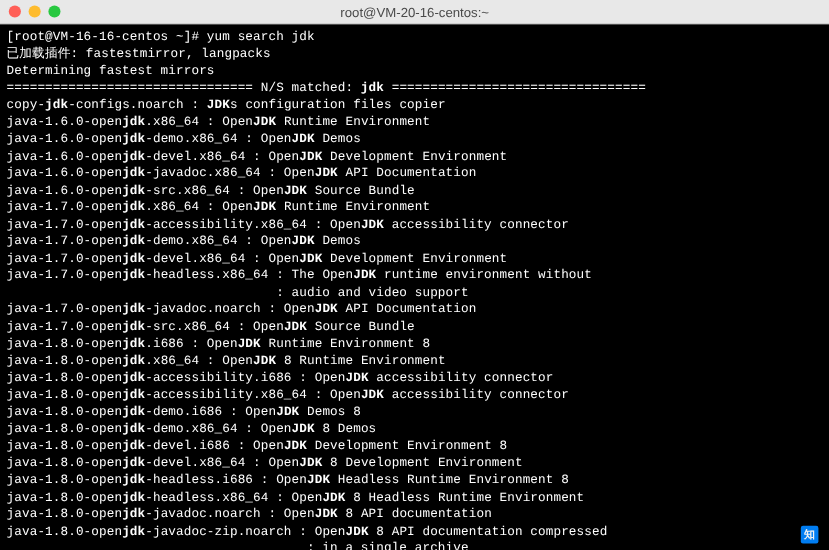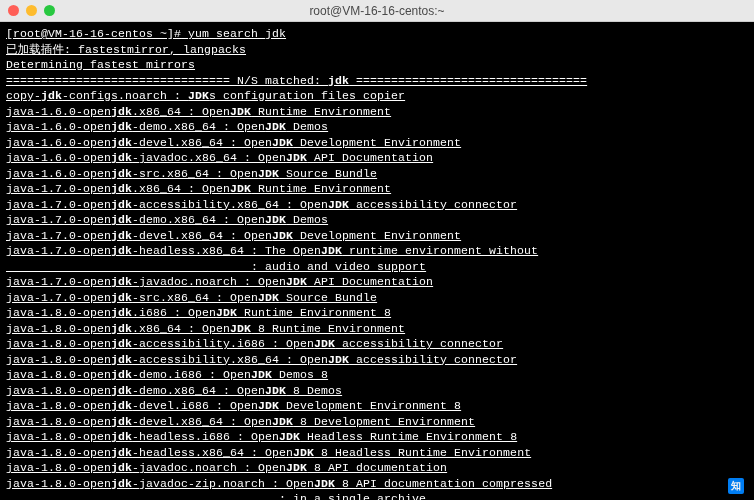--- a/index.html
+++ b/index.html
@@ -45,21 +45,21 @@
   .terminal {
     background: #000;
     padding: 4px 6px;
     line-height: 1.35;
     white-space: pre;
     font-size: 11.5px;
     letter-spacing: 0.1px;
     height: calc(500px - 22px);
     overflow: hidden;
   }
-  .line { white-space: pre; text-decoration: underline; }
+  .line { white-space: pre; }
   .bold { font-weight: bold; }
   .watermark {
     position: absolute;
     right: 10px;
     bottom: 6px;
     color: #fff;
     font-size: 14px;
     font-family: -apple-system, "Helvetica Neue", sans-serif;
     display: flex;
     align-items: center;
@@ -81,20 +81,20 @@
 </style>
 </head>
 <body>
 
 <div class="titlebar">
   <div class="traffic-lights">
     <div class="light red"></div>
     <div class="light yellow"></div>
     <div class="light green"></div>
   </div>
-  <div class="title">root@VM-16-16-centos:~</div>
+  <div class="title">root@VM-20-16-centos:~</div>
 </div>
 
 <div class="terminal" id="terminal"><div class="line"><span>[root@VM-16-16-centos ~]#</span><span> yum search jdk</span></div><div class="line">已加载插件: fastestmirror, langpacks</div><div class="line">Determining fastest mirrors</div><div class="line"><span>================================ N/S matched: </span><span class="bold">jdk</span><span> =================================</span></div><div class="line"><span>copy-</span><span class="bold">jdk</span><span>-configs.noarch : </span><span class="bold">JDK</span><span>s configuration files copier</span></div><div class="line"><span>java-1.6.0-open</span><span class="bold">jdk</span><span>.x86_64 : Open</span><span class="bold">JDK</span><span> Runtime Environment</span></div><div class="line"><span>java-1.6.0-open</span><span class="bold">jdk</span><span>-demo.x86_64 : Open</span><span class="bold">JDK</span><span> Demos</span></div><div class="line"><span>java-1.6.0-open</span><span class="bold">jdk</span><span>-devel.x86_64 : Open</span><span class="bold">JDK</span><span> Development Environment</span></div><div class="line"><span>java-1.6.0-open</span><span class="bold">jdk</span><span>-javadoc.x86_64 : Open</span><span class="bold">JDK</span><span> API Documentation</span></div><div class="line"><span>java-1.6.0-open</span><span class="bold">jdk</span><span>-src.x86_64 : Open</span><span class="bold">JDK</span><span> Source Bundle</span></div><div class="line"><span>java-1.7.0-open</span><span class="bold">jdk</span><span>.x86_64 : Open</span><span class="bold">JDK</span><span> Runtime Environment</span></div><div class="line"><span>java-1.7.0-open</span><span class="bold">jdk</span><span>-accessibility.x86_64 : Open</span><span class="bold">JDK</span><span> accessibility connector</span></div><div class="line"><span>java-1.7.0-open</span><span class="bold">jdk</span><span>-demo.x86_64 : Open</span><span class="bold">JDK</span><span> Demos</span></div><div class="line"><span>java-1.7.0-open</span><span class="bold">jdk</span><span>-devel.x86_64 : Open</span><span class="bold">JDK</span><span> Development Environment</span></div><div class="line"><span>java-1.7.0-open</span><span class="bold">jdk</span><span>-headless.x86_64 : The Open</span><span class="bold">JDK</span><span> runtime environment without</span></div><div class="line">                                   : audio and video support</div><div class="line"><span>java-1.7.0-open</span><span class="bold">jdk</span><span>-javadoc.noarch : Open</span><span class="bold">JDK</span><span> API Documentation</span></div><div class="line"><span>java-1.7.0-open</span><span class="bold">jdk</span><span>-src.x86_64 : Open</span><span class="bold">JDK</span><span> Source Bundle</span></div><div class="line"><span>java-1.8.0-open</span><span class="bold">jdk</span><span>.i686 : Open</span><span class="bold">JDK</span><span> Runtime Environment 8</span></div><div class="line"><span>java-1.8.0-open</span><span class="bold">jdk</span><span>.x86_64 : Open</span><span class="bold">JDK</span><span> 8 Runtime Environment</span></div><div class="line"><span>java-1.8.0-open</span><span class="bold">jdk</span><span>-accessibility.i686 : Open</span><span class="bold">JDK</span><span> accessibility connector</span></div><div class="line"><span>java-1.8.0-open</span><span class="bold">jdk</span><span>-accessibility.x86_64 : Open</span><span class="bold">JDK</span><span> accessibility connector</span></div><div class="line"><span>java-1.8.0-open</span><span class="bold">jdk</span><span>-demo.i686 : Open</span><span class="bold">JDK</span><span> Demos 8</span></div><div class="line"><span>java-1.8.0-open</span><span class="bold">jdk</span><span>-demo.x86_64 : Open</span><span class="bold">JDK</span><span> 8 Demos</span></div><div class="line"><span>java-1.8.0-open</span><span class="bold">jdk</span><span>-devel.i686 : Open</span><span class="bold">JDK</span><span> Development Environment 8</span></div><div class="line"><span>java-1.8.0-open</span><span class="bold">jdk</span><span>-devel.x86_64 : Open</span><span class="bold">JDK</span><span> 8 Development Environment</span></div><div class="line"><span>java-1.8.0-open</span><span class="bold">jdk</span><span>-headless.i686 : Open</span><span class="bold">JDK</span><span> Headless Runtime Environment 8</span></div><div class="line"><span>java-1.8.0-open</span><span class="bold">jdk</span><span>-headless.x86_64 : Open</span><span class="bold">JDK</span><span> 8 Headless Runtime Environment</span></div><div class="line"><span>java-1.8.0-open</span><span class="bold">jdk</span><span>-javadoc.noarch : Open</span><span class="bold">JDK</span><span> 8 API documentation</span></div><div class="line"><span>java-1.8.0-open</span><span class="bold">jdk</span><span>-javadoc-zip.noarch : Open</span><span class="bold">JDK</span><span> 8 API documentation compressed</span></div><div class="line">                                       : in a single archive</div></div>
 
 <div class="watermark">
   <span class="zhihu-icon">知</span>
 </div>
 
 </body></html>

